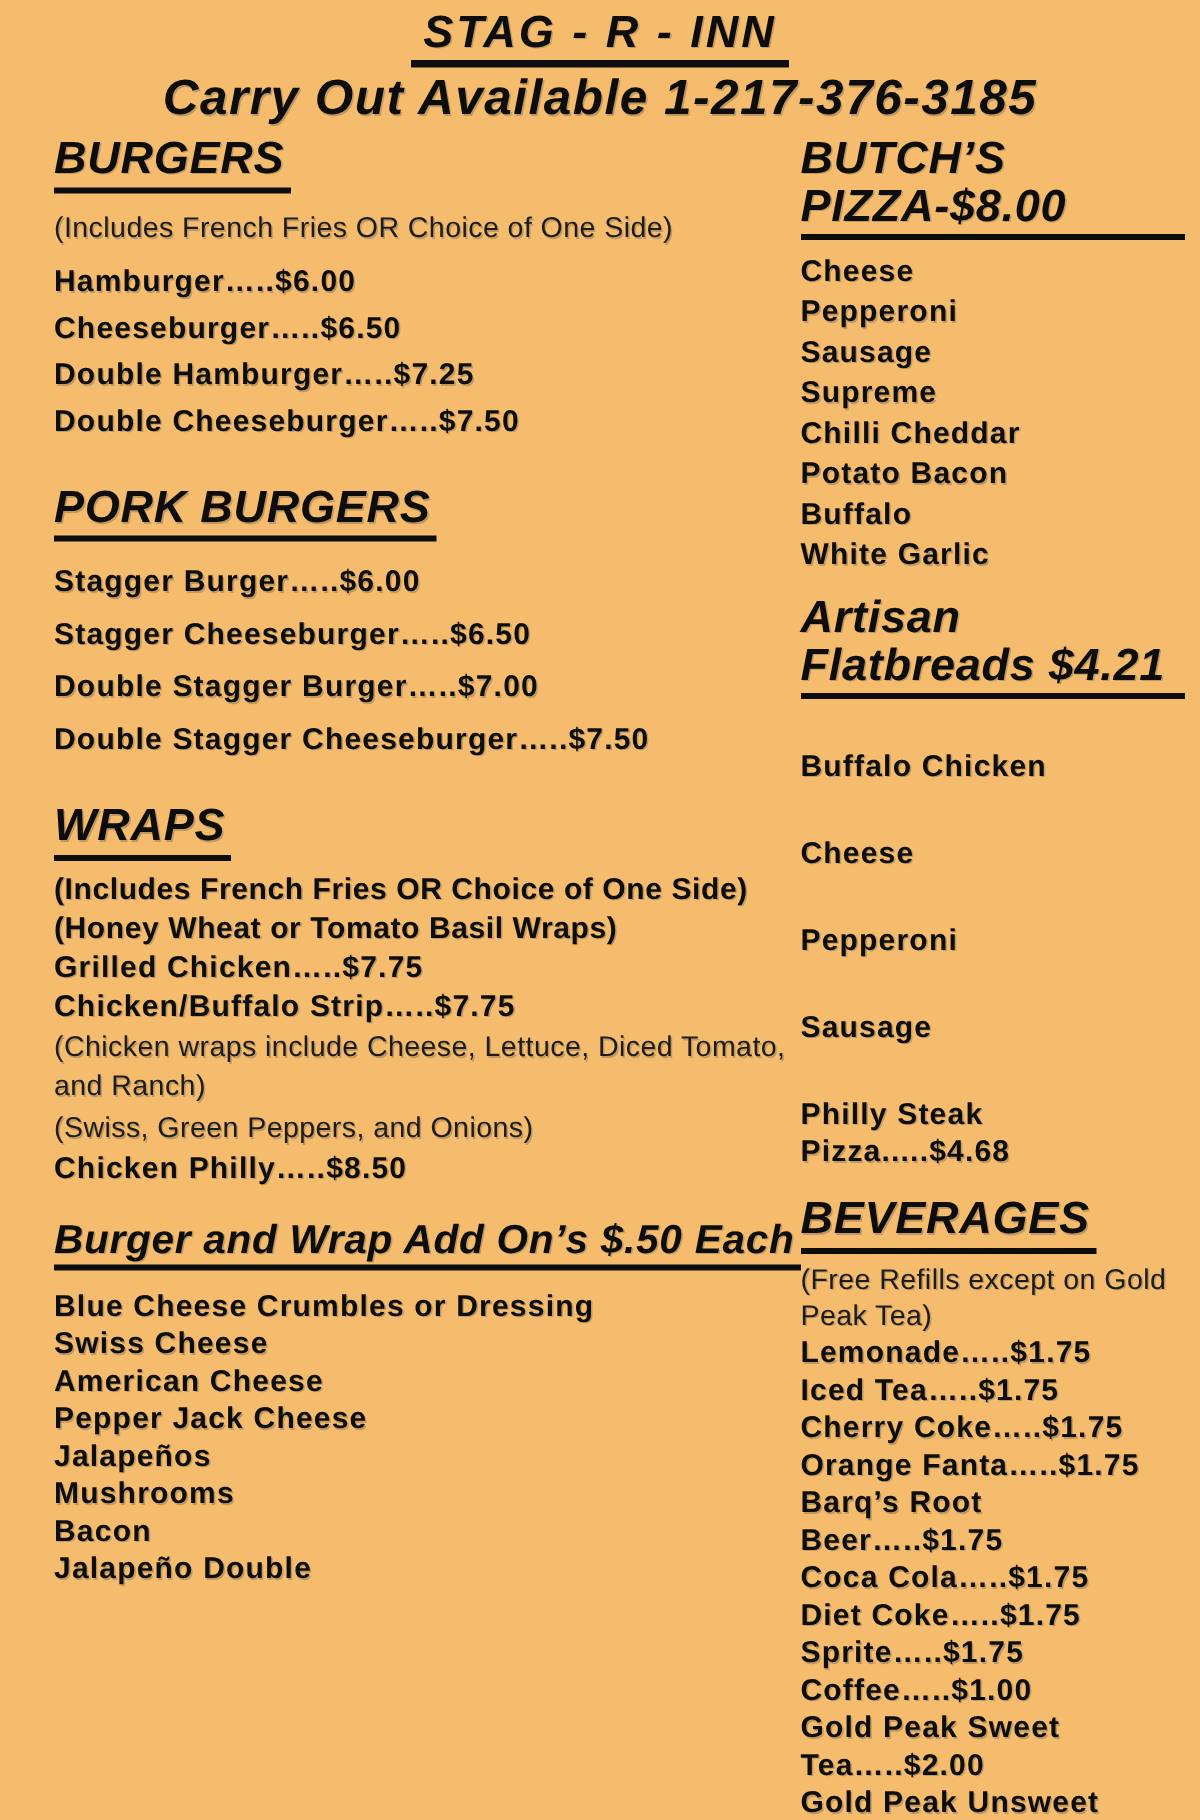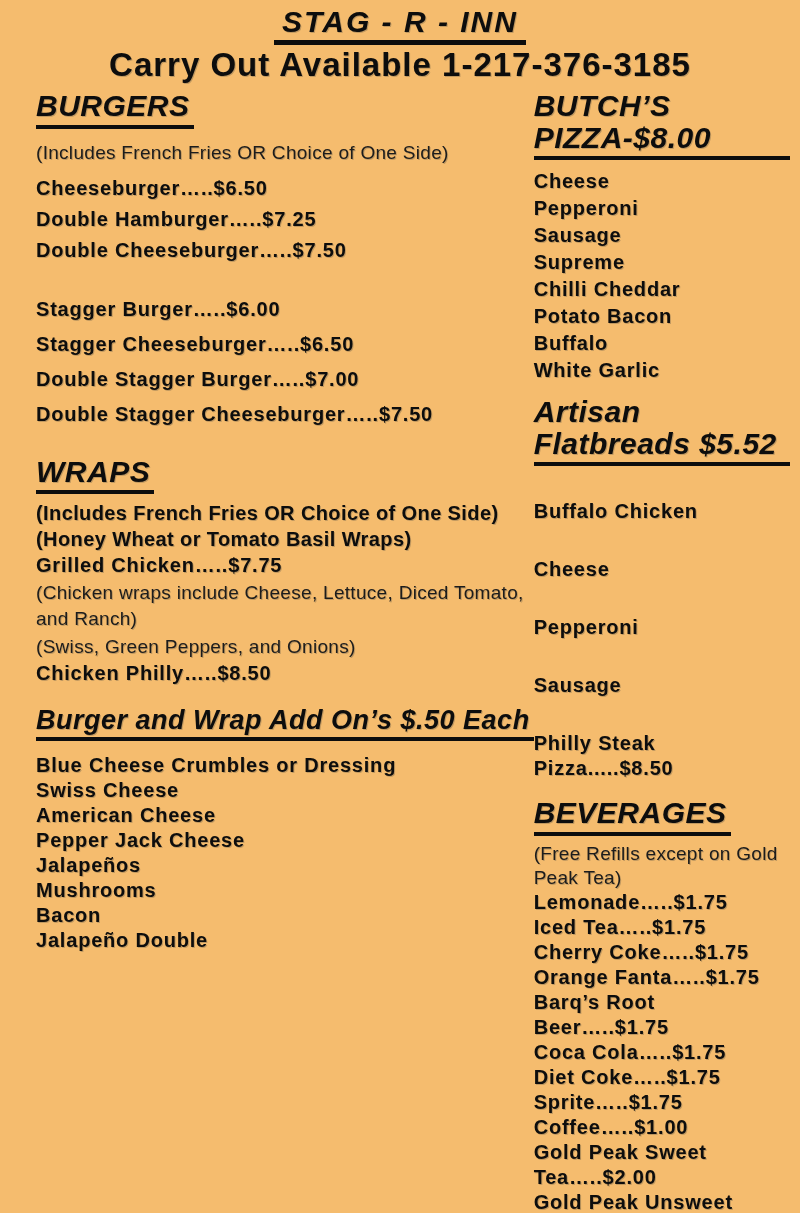--- a/index.html
+++ b/index.html
@@ -25,20 +25,21 @@
     font-size: 30px;
     font-weight: bold;
     font-style: italic;
     letter-spacing: 2px;
     border-bottom: 5px solid var(--ink);
     padding: 0 8px 1px 8px;
   }
   .header .subtitle {
     font-size: 33px;
     font-weight: bold;
+    font-style: italic;
     letter-spacing: 1px;
     margin-top: 1px;
   }
 
   
   .columns { display: flex; padding: 6px 10px 0 36px; }
   .col-left  { flex: 0 0 446px; }
   .col-right { flex: 1 1 auto; padding-left: 0; }
 
   .section h2 {
@@ -111,35 +112,38 @@
 <div class="header">
   <div class="title shadowed">STAG - R - INN</div>
   <div class="subtitle shadowed">Carry Out Available 1-217-376-3185</div>
 </div>
 
 <div class="columns">
   <div class="col-left">
       <div class="section sec-burgers">
         <h2><span class="ht shadowed">BURGERS</span></h2>
         <div class="line shadowed note">(Includes French Fries OR Choice of One Side)</div>
+        <div class="line shadowed item">Hamburger…..$6.00</div>
         <div class="line shadowed item">Cheeseburger…..$6.50</div>
         <div class="line shadowed item">Double Hamburger…..$7.25</div>
         <div class="line shadowed item">Double Cheeseburger…..$7.50</div>
       </div>
       <div class="section sec-pork-burgers">
+        <h2><span class="ht shadowed">PORK BURGERS</span></h2>
         <div class="line shadowed item">Stagger Burger…..$6.00</div>
         <div class="line shadowed item">Stagger Cheeseburger…..$6.50</div>
         <div class="line shadowed item">Double Stagger Burger…..$7.00</div>
         <div class="line shadowed item">Double Stagger Cheeseburger…..$7.50</div>
       </div>
       <div class="section sec-wraps">
         <h2><span class="ht shadowed">WRAPS</span></h2>
         <div class="line shadowed bnote">(Includes French Fries OR Choice of One Side)</div>
         <div class="line shadowed bnote">(Honey Wheat or Tomato Basil Wraps)</div>
         <div class="line shadowed item gap">Grilled Chicken…..$7.75</div>
+        <div class="line shadowed item">Chicken/Buffalo Strip…..$7.75</div>
         <div class="line shadowed note">(Chicken wraps include Cheese, Lettuce, Diced Tomato, and Ranch)</div>
         <div class="line shadowed note">(Swiss, Green Peppers, and Onions)</div>
         <div class="line shadowed item gap">Chicken Philly…..$8.50</div>
       </div>
       <div class="section sec-addons">
         <h2><span class="ht shadowed">Burger and Wrap Add On’s $.50 Each</span></h2>
         <div class="line shadowed item">Blue Cheese Crumbles or Dressing</div>
         <div class="line shadowed item">Swiss Cheese</div>
         <div class="line shadowed item">American Cheese</div>
         <div class="line shadowed item">Pepper Jack Cheese</div>
@@ -155,26 +159,26 @@
         <div class="line shadowed item">Cheese</div>
         <div class="line shadowed item">Pepperoni</div>
         <div class="line shadowed item">Sausage</div>
         <div class="line shadowed item">Supreme</div>
         <div class="line shadowed item">Chilli Cheddar</div>
         <div class="line shadowed item">Potato Bacon</div>
         <div class="line shadowed item">Buffalo</div>
         <div class="line shadowed item">White Garlic</div>
       </div>
       <div class="section sec-flatbreads">
-        <h2><span class="ht shadowed">Artisan Flatbreads $5.52</span></h2>
+        <h2><span class="ht shadowed">Artisan Flatbreads $4.21</span></h2>
         <div class="line shadowed item">Buffalo Chicken</div>
         <div class="line shadowed item">Cheese</div>
         <div class="line shadowed item">Pepperoni</div>
         <div class="line shadowed item">Sausage</div>
-        <div class="line shadowed item">Philly Steak Pizza.....$8.50</div>
+        <div class="line shadowed item">Philly Steak Pizza.....$4.68</div>
       </div>
       <div class="section sec-beverages">
         <h2><span class="ht shadowed">BEVERAGES</span></h2>
         <div class="line shadowed note">(Free Refills except on Gold Peak Tea)</div>
         <div class="line shadowed item">Lemonade…..$1.75</div>
         <div class="line shadowed item">Iced Tea…..$1.75</div>
         <div class="line shadowed item">Cherry Coke…..$1.75</div>
         <div class="line shadowed item">Orange Fanta…..$1.75</div>
         <div class="line shadowed item">Barq’s Root Beer…..$1.75</div>
         <div class="line shadowed item">Coca Cola…..$1.75</div>

